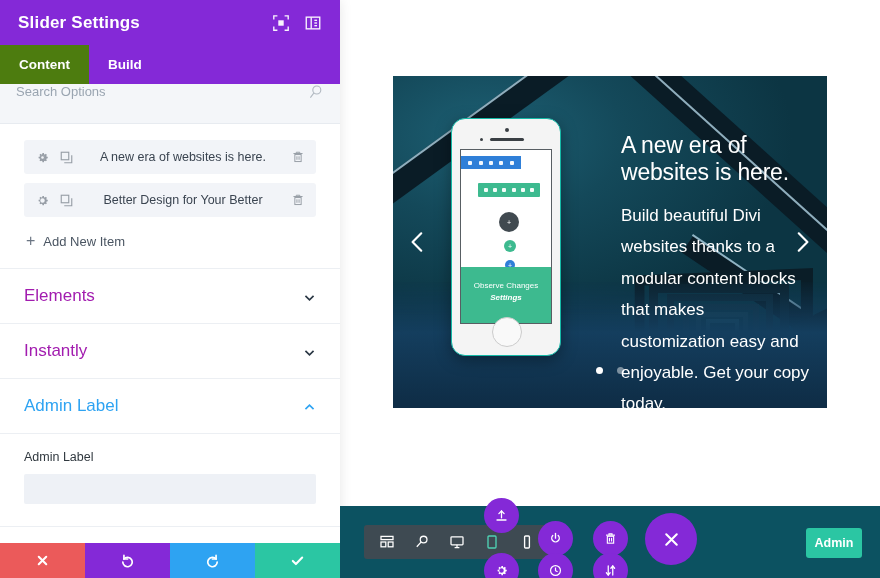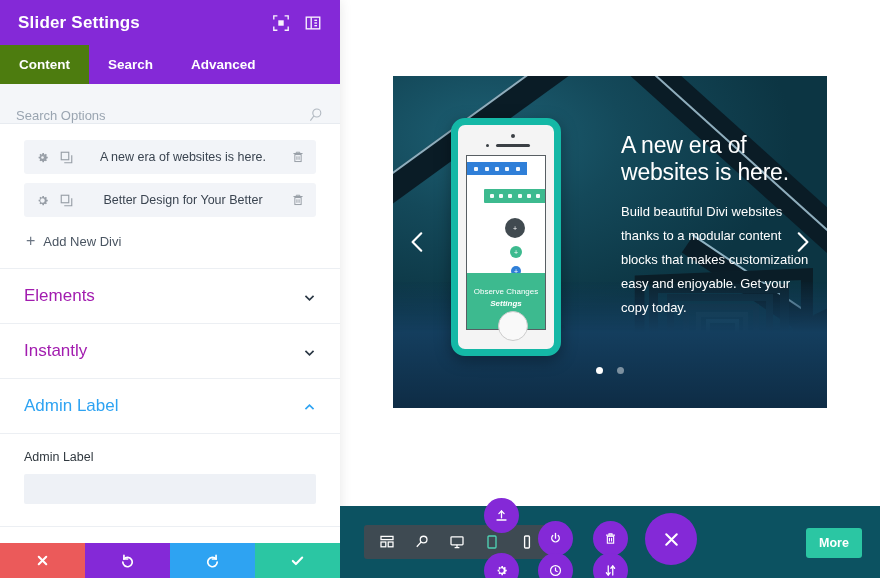--- a/index.html
+++ b/index.html
@@ -33,21 +33,21 @@
   .tab {
     padding: 0 19px; height: 39px; line-height: 39px;
     color: #fff; font-size: 13.5px; font-weight: bold; cursor: pointer;
     white-space: nowrap;
   }
   .tab.active { background: #4d7c0f; }
 
   .searchrow {
     height: 40px; flex: 0 0 40px; background: #f4f6f9;
     border-bottom: 1px solid #e7ebf0;
-    display: flex; align-items: flex-end; padding: 0 16px;
+    display: flex; align-items: flex-start; padding: 0 16px;
   }
   .searchrow input {
     flex: 1; border: 0; outline: 0; background: transparent;
     font-size: 13px; color: #5c6670; font-family: inherit;
   }
   .searchrow input::placeholder { color: #9aa5b1; }
   .search-icon { width: 16px; height: 16px; opacity: .55; }
 
   .panel-body { flex: 1 1 auto; overflow: hidden; background: #fff; }
 
@@ -112,21 +112,21 @@
   .hl { position:absolute; background:#bcdff0; opacity:.75; transform-origin:0 0; }
 
   .slider-caption {
     position: absolute; left: 228px; top: 56px; width: 190px; color: #fff;
     z-index: 6;
   }
   .slider-caption h2 {
     font-size: 23px; font-weight: normal; line-height: 1.17; margin-bottom: 14px;
     letter-spacing: -.2px;
   }
-  .slider-caption p { font-size: 13px; line-height: 1.85; margin-bottom: 6px; }
+  .slider-caption p { font-size: 17px; line-height: 1.85; margin-bottom: 6px; }
   .learn-btn {
     display: inline-block; border: 1px solid rgba(255,255,255,.9);
     padding: 10px 20px; font-size: 15px; color: #fff; cursor: pointer;
   }
   .nav-arrow {
     position: absolute; top: 50%; margin-top: -13px; width: 26px; height: 26px;
     color: #fff; z-index: 7; cursor: pointer;
   }
   .nav-arrow svg { width: 26px; height: 26px; display:block; }
   .nav-prev { left: 12px; }
@@ -136,21 +136,21 @@
     display: inline-block; width: 7px; height: 7px; border-radius: 50%;
     background: rgba(255,255,255,.45); margin: 0 5px; cursor: pointer;
   }
   .dot.active { background: #ffffff; }
 
   
   .phone {
     position: absolute; left: 58px; top: 42px; width: 110px; height: 238px;
     background: #f4f4f4; border-radius: 14px; z-index: 5;
     box-shadow: 0 4px 16px rgba(0,0,0,.35);
-    border: 7px solid #14b8a6;
+    border: 1px solid #14b8a6;
   }
   .phone-speaker { position:absolute; left: 38px; top: 19px; width: 34px; height: 3px; background:#3a3f44; border-radius:2px; }
   .phone-cam { position:absolute; left: 28px; top: 19px; width: 3px; height: 3px; background:#3a3f44; border-radius:50%; }
   .phone-dot-top { position:absolute; left: 53px; top: 9px; width: 4px; height: 4px; background:#3a3f44; border-radius:50%; }
   .phone-screen {
     position: absolute; left: 8px; top: 30px; right: 8px; height: 175px;
     background: #fff; border: 1px solid #585e63; overflow: hidden;
   }
   .phone-home {
     position:absolute; left: 40px; bottom: 8px; width: 30px; height: 30px;
@@ -227,22 +227,21 @@
             <line x1="11.5" y1="7" x2="14.5" y2="7"></line>
             <line x1="11.5" y1="10" x2="14.5" y2="10"></line>
             <line x1="11.5" y1="13" x2="14.5" y2="13"></line>
           </svg>
         </span>
       </div>
     </div>
 
     <div class="tabbar">
       <div class="tab active">Content</div>
-      <div class="tab">Search</div>
-      <div class="tab">Advanced</div>
+      <div class="tab">Build</div>
     </div>
 
     <div class="searchrow">
       <input type="text" placeholder="Search Options" style="">
       <span class="search-icon">
         <svg viewBox="0 0 20 20" fill="none" stroke="#7b8794" stroke-width="1.4">
           <circle cx="11" cy="7.5" r="5"></circle>
             <line x1="7.2" y1="11.5" x2="3" y2="17"></line>
         </svg>
       </span>
@@ -297,21 +296,21 @@
               <path d="M7.5 5V3.2h5V5"></path>
               <rect x="5.5" y="6.5" width="9" height="10"></rect>
               <line x1="8.5" y1="9" x2="8.5" y2="14"></line>
                 <line x1="11.5" y1="9" x2="11.5" y2="14"></line>
             </svg>
           </span>
         </div>
 
         <div class="add-new">
           <span class="plus">+</span>
-          <span>Add New Divi</span>
+          <span>Add New Item</span>
         </div>
       </div>
 
       <div class="accordion">
         <span class="atitle">Elements</span>
         <span class="chev">
           <svg viewBox="0 0 16 16" fill="none" stroke="#2a3744" stroke-width="2">
               <path d="M3 6l5 5 5-5"></path>
             </svg>
         </span>
@@ -528,16 +527,16 @@
         <line x1="13" y1="16" x2="13" y2="4"></line>
           <path d="M10.5 7L13 4l2.5 3"></path>
         </svg>
     </div>
     <div class="round r-big" style="left:305px;top:7px;">
       <svg viewBox="0 0 24 24" fill="none" stroke="#fff" stroke-width="2.4" stroke-linecap="round">
         <path d="M6 6l12 12M18 6L6 18"></path>
         </svg>
     </div>
 
-    <button class="save-btn">More</button>
+    <button class="save-btn">Admin</button>
   </div>
 
 </div>
 
 </body></html>

